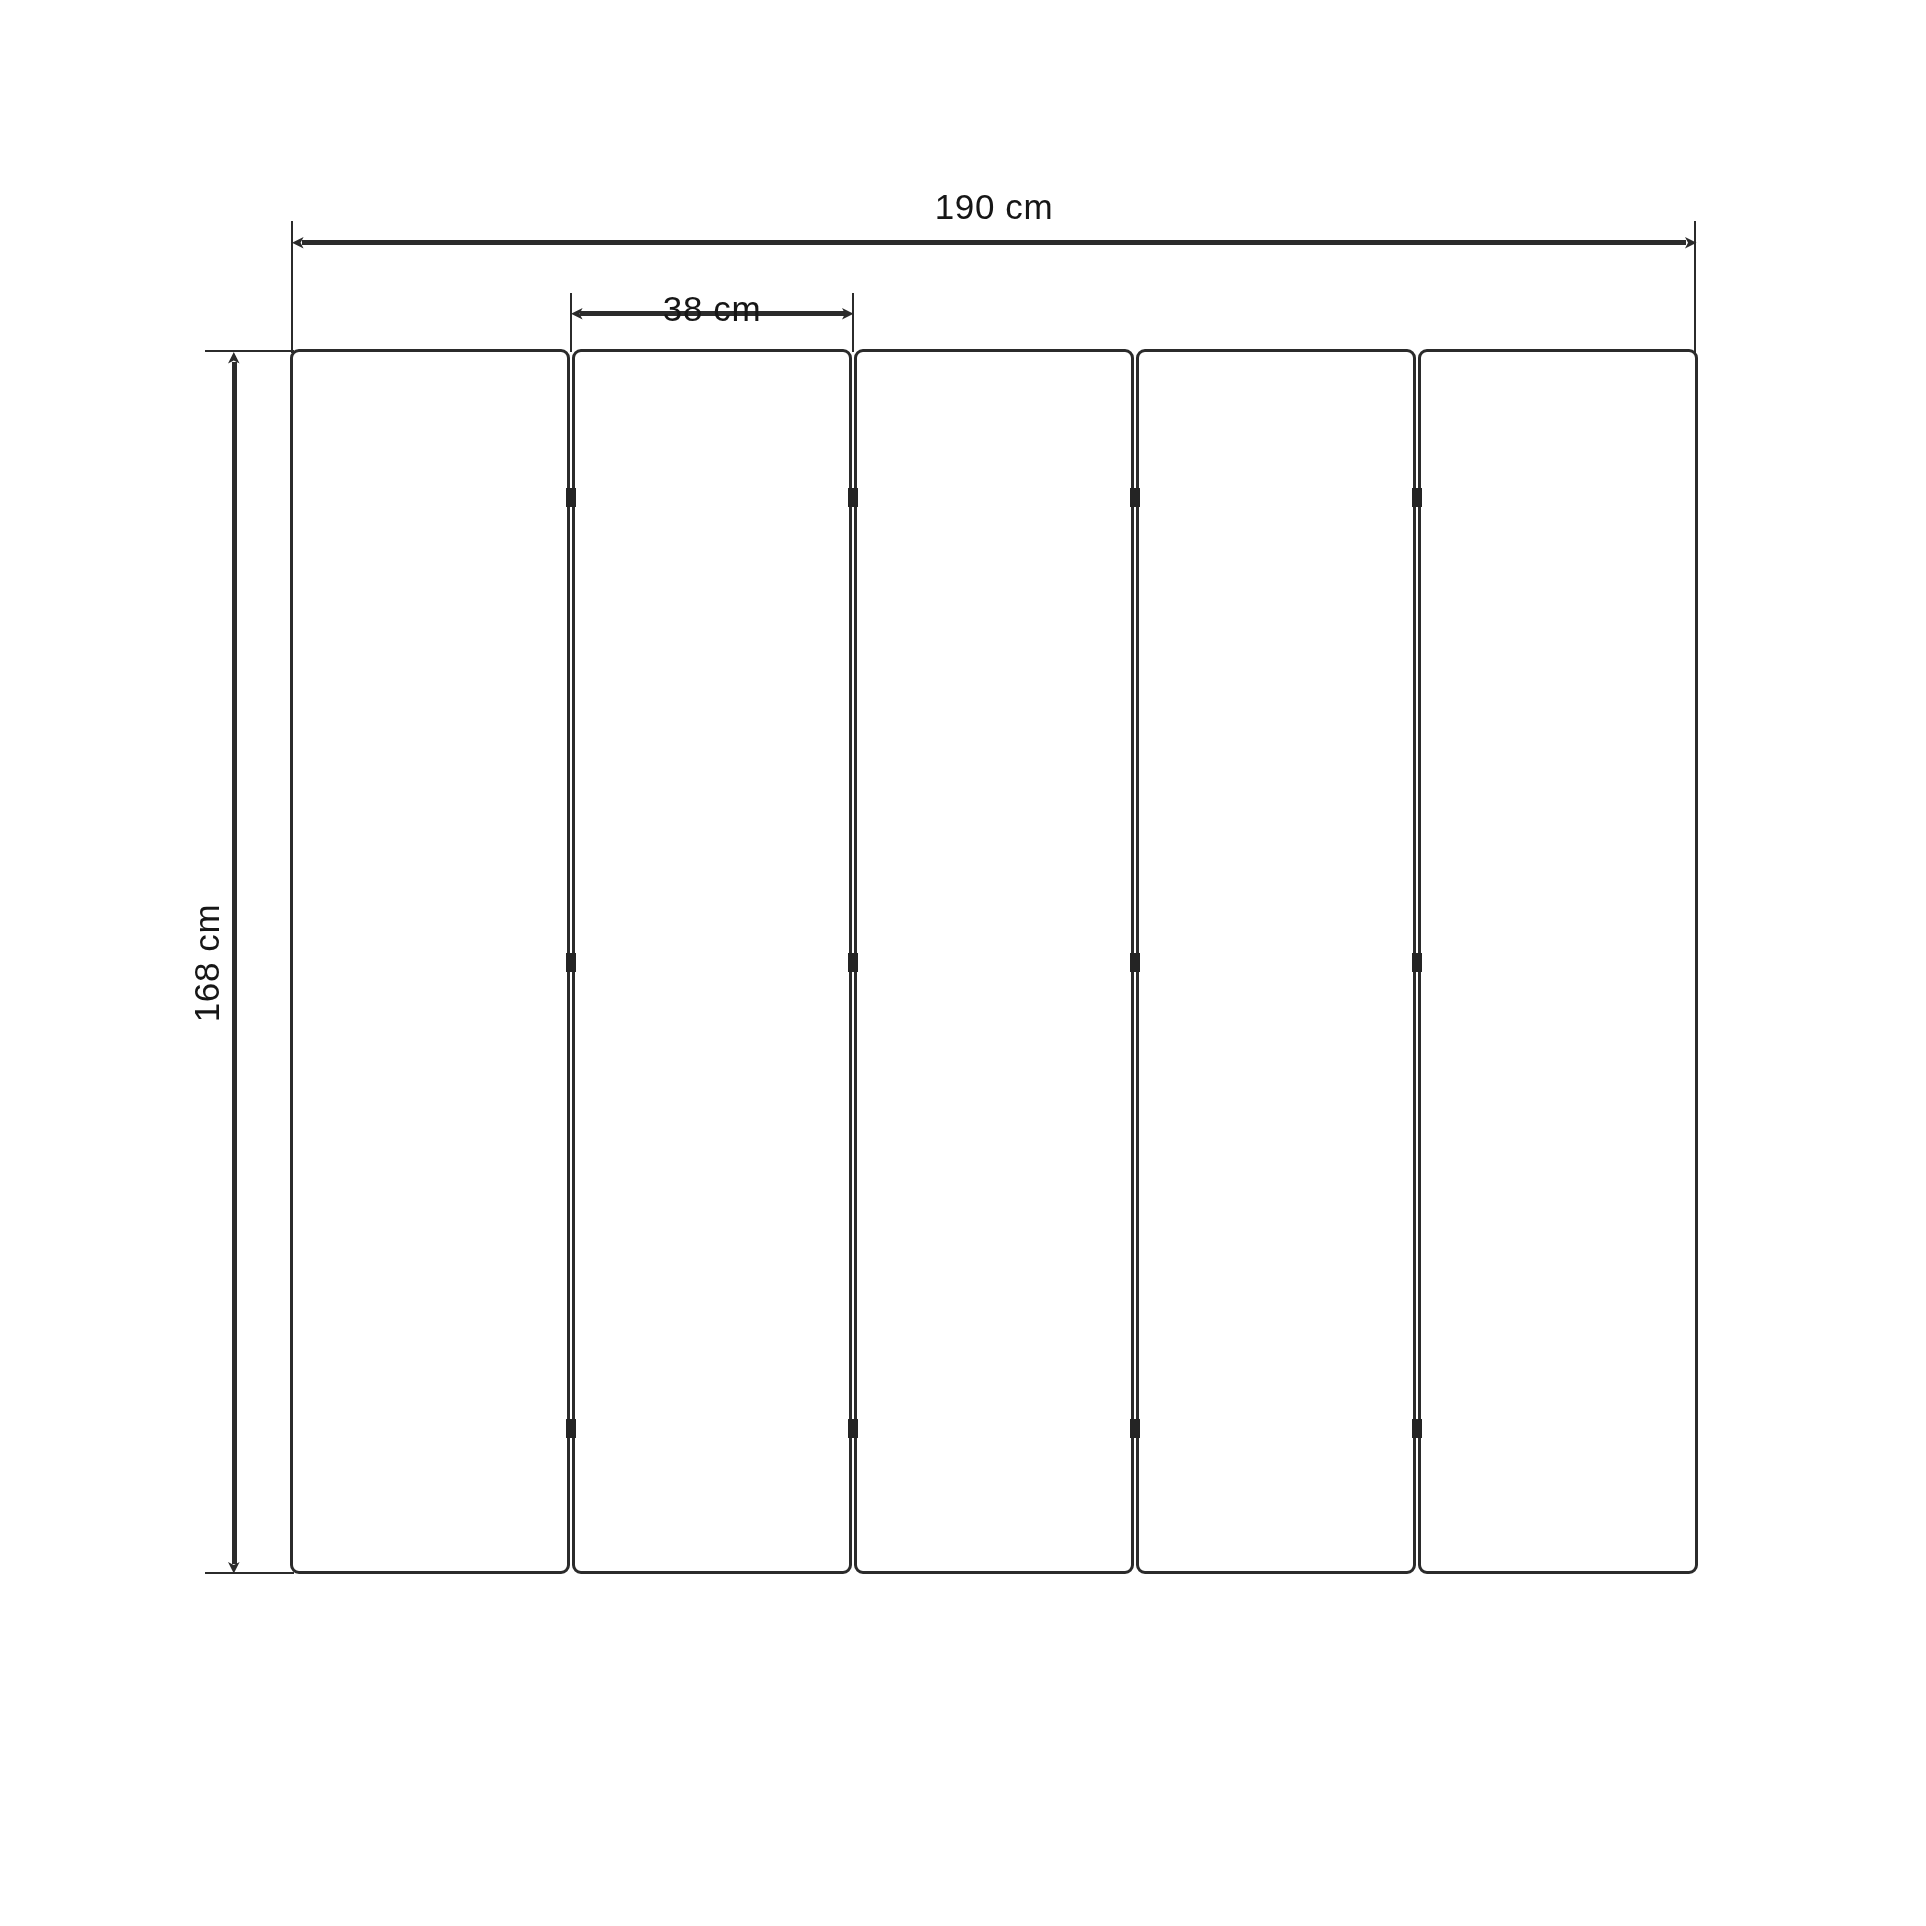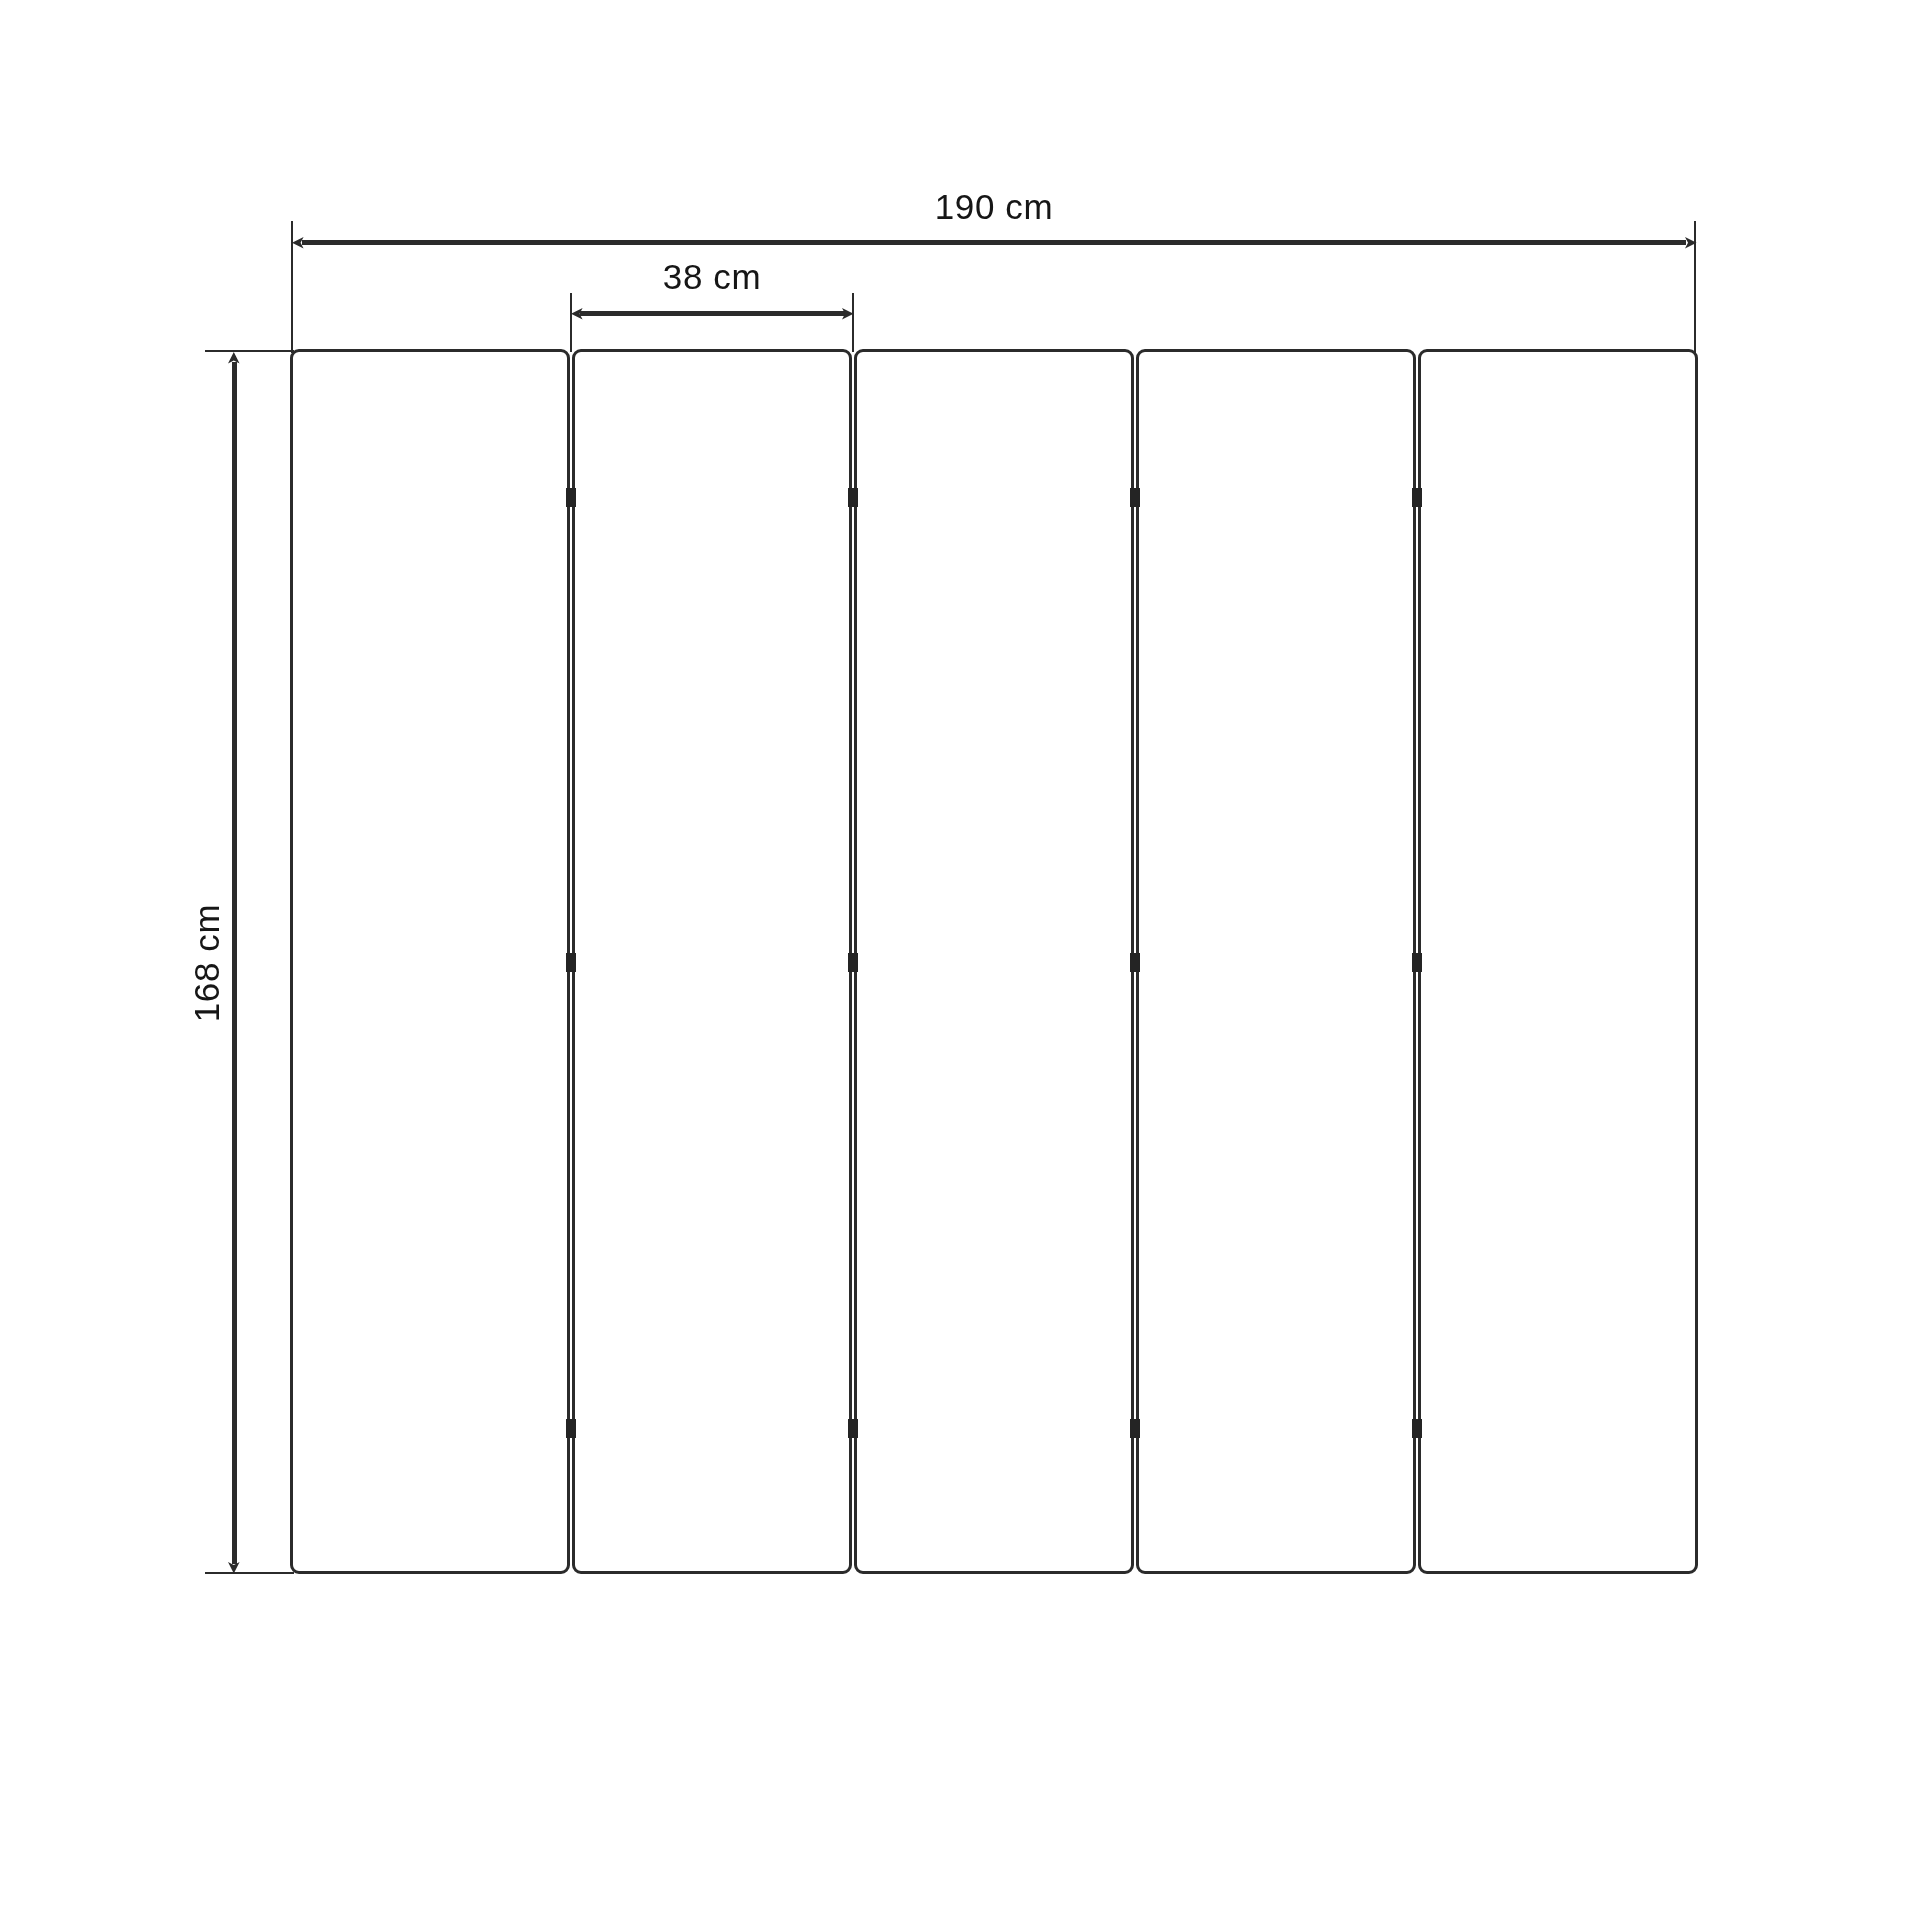--- a/index.html
+++ b/index.html
@@ -43,21 +43,21 @@
   
   .dim-label{
     position:absolute;
     font-size:35px;
     line-height:36px;
     letter-spacing:0.6px;
     color:var(--text);
     white-space:nowrap;
   }
   .label-total{transform:translateX(-50%);}
-  .label-panel{transform:translateX(-50%);}
+  .label-panel{transform:translateX(-50%);margin-top:32px;}
   .label-height{transform:translate(-50%,-50%) rotate(-90deg);}
 </style>
 </head>
 <body>
 
 <div class="canvas">
 
   <div class="panel" style="left:290px"></div>
   <div class="panel" style="left:572px"></div>
   <div class="panel" style="left:854px"></div>

